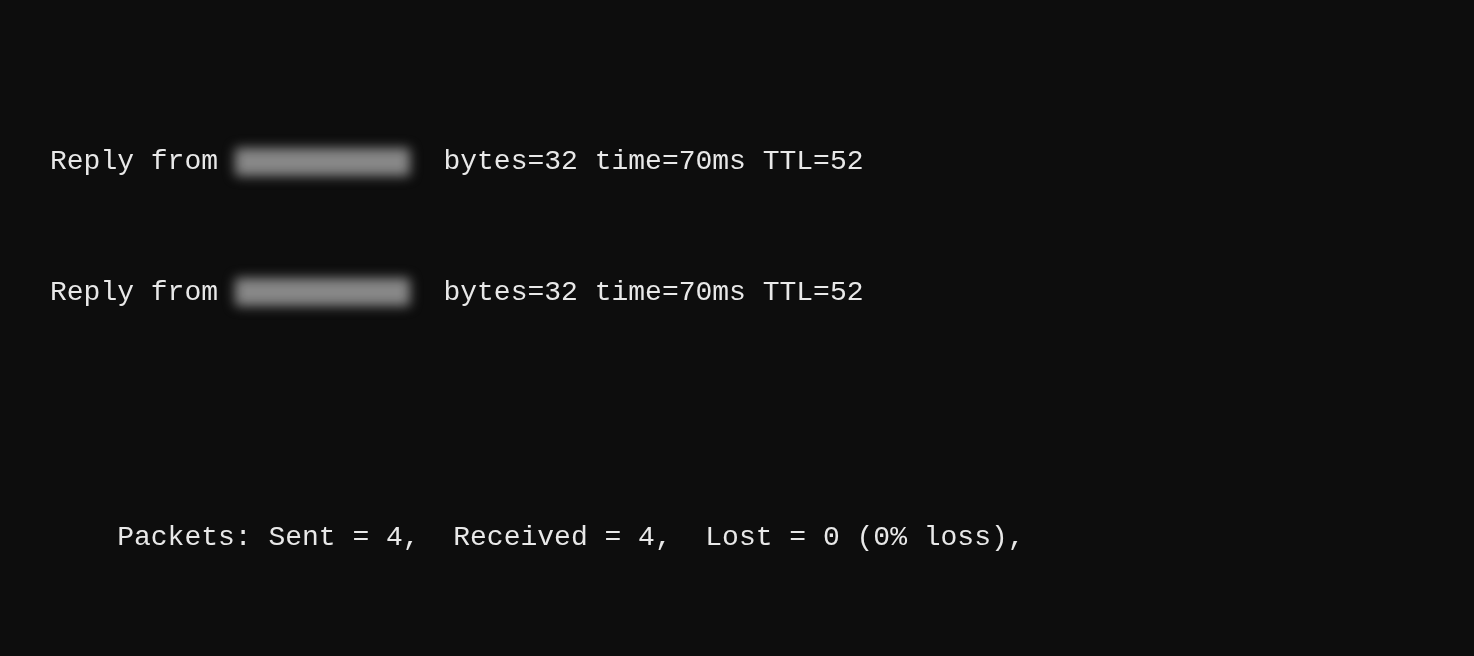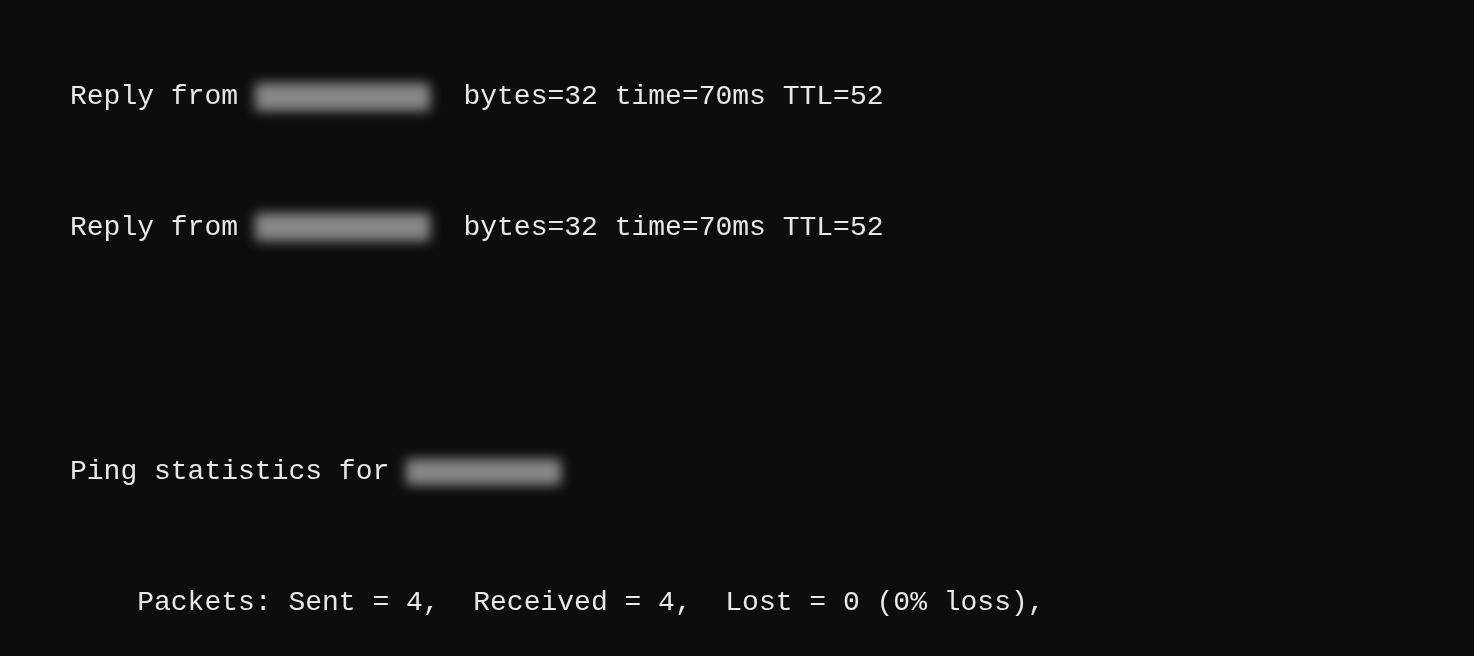--- a/index.html
+++ b/index.html
@@ -42,34 +42,32 @@
       height: 28px;
     }
 
     .blurred-ip-short {
       width: 155px;
       height: 26px;
     }
 
     .line {
       display: block;
-      margin-left: 20px;
     }
 
     .spacer {
       display: block;
       height: 28px;
     }
   </style>
 </head>
 <body>
 
 <div class="terminal">
   
   
   <span class="line"><span>Reply from </span><span class="blurred blurred-ip-medium">&nbsp;</span><span>  bytes=32 time=70ms TTL=52</span></span>
   <span class="line"><span>Reply from </span><span class="blurred blurred-ip-medium">&nbsp;</span><span>  bytes=32 time=70ms TTL=52</span></span>
   <span class="spacer"></span>
-  <span class="line"><span>Ping statistics for </span><span class="blurred blurred-ip-short">&nbsp;</span></span>
   <span class="line">    Packets: Sent = 4,  Received = 4,  Lost = 0 (0% loss),</span>
   
   
 </div>
 
 </body></html>

